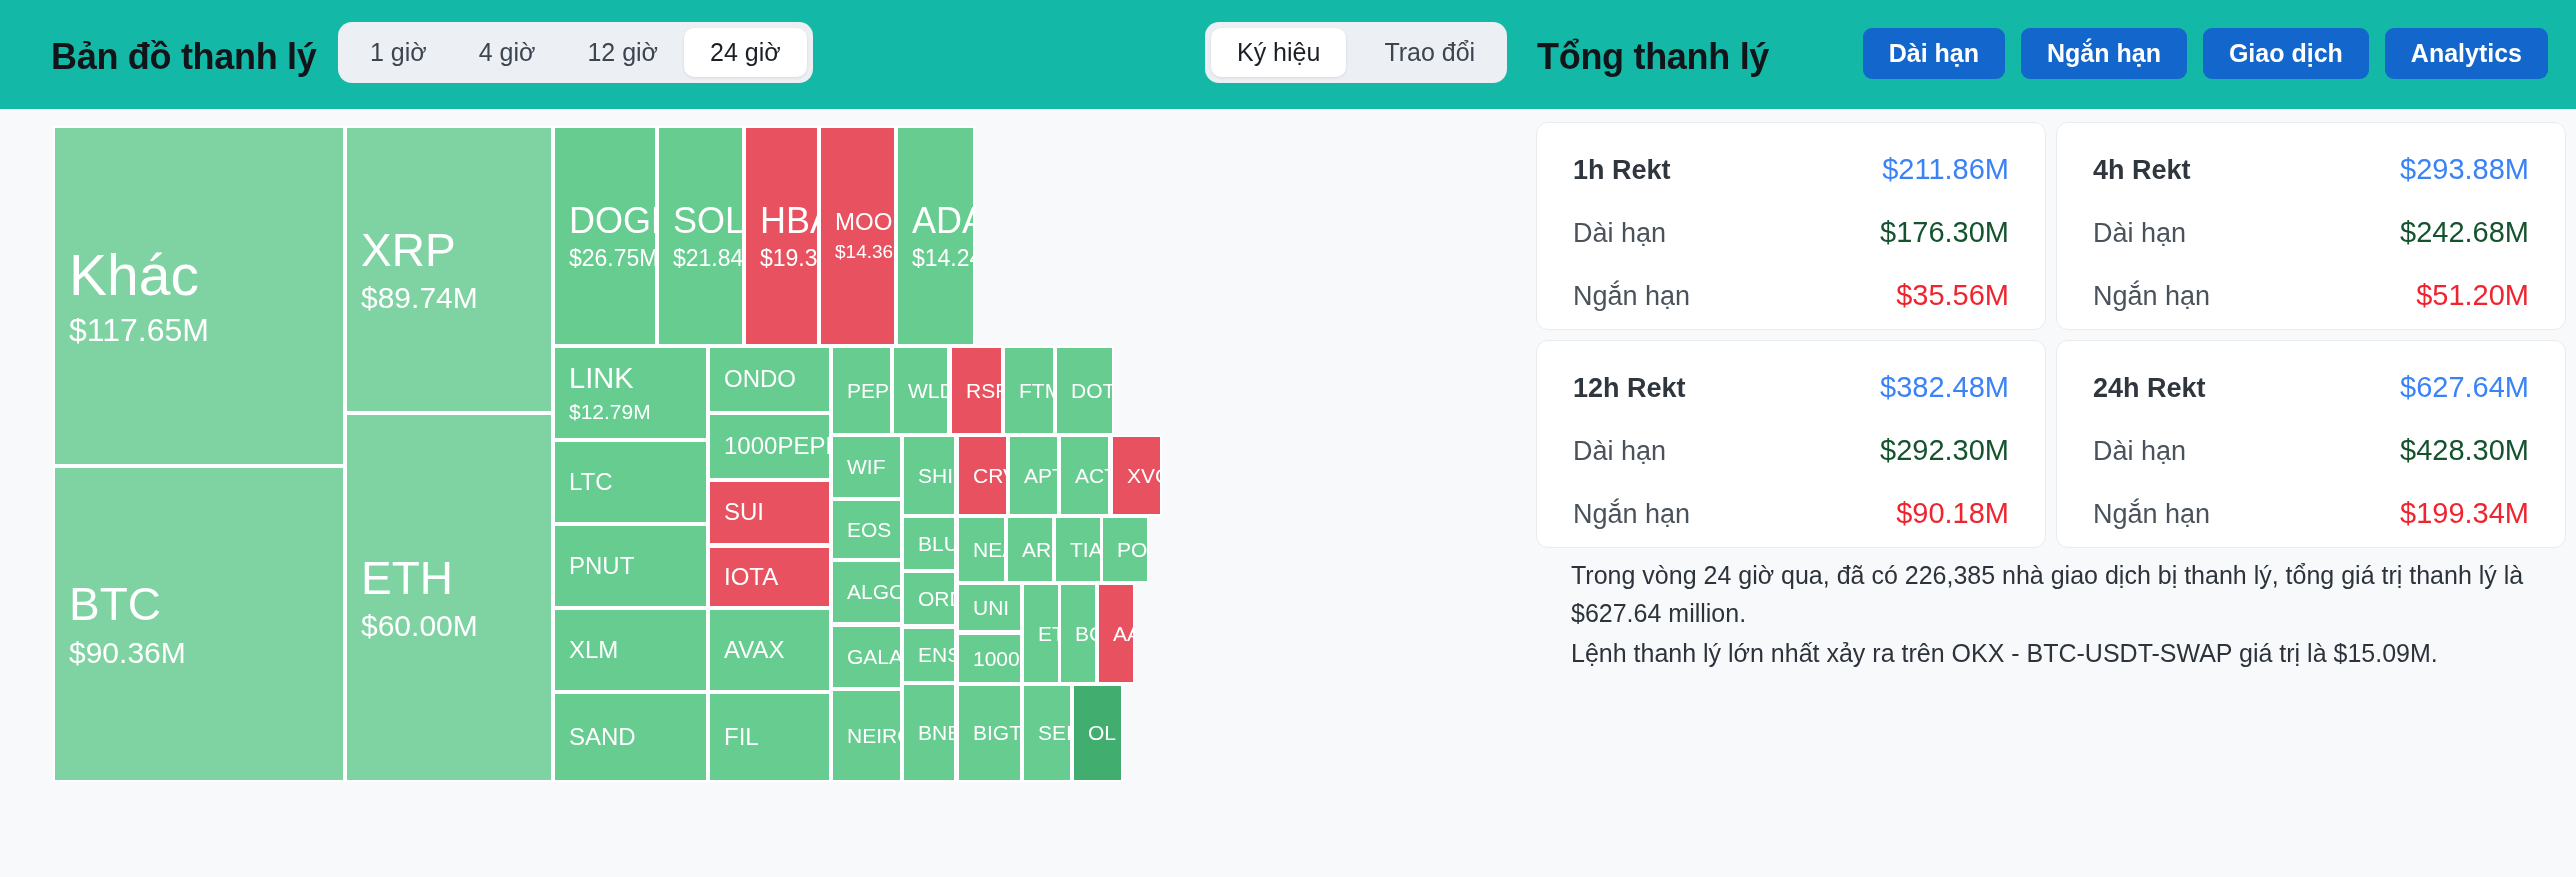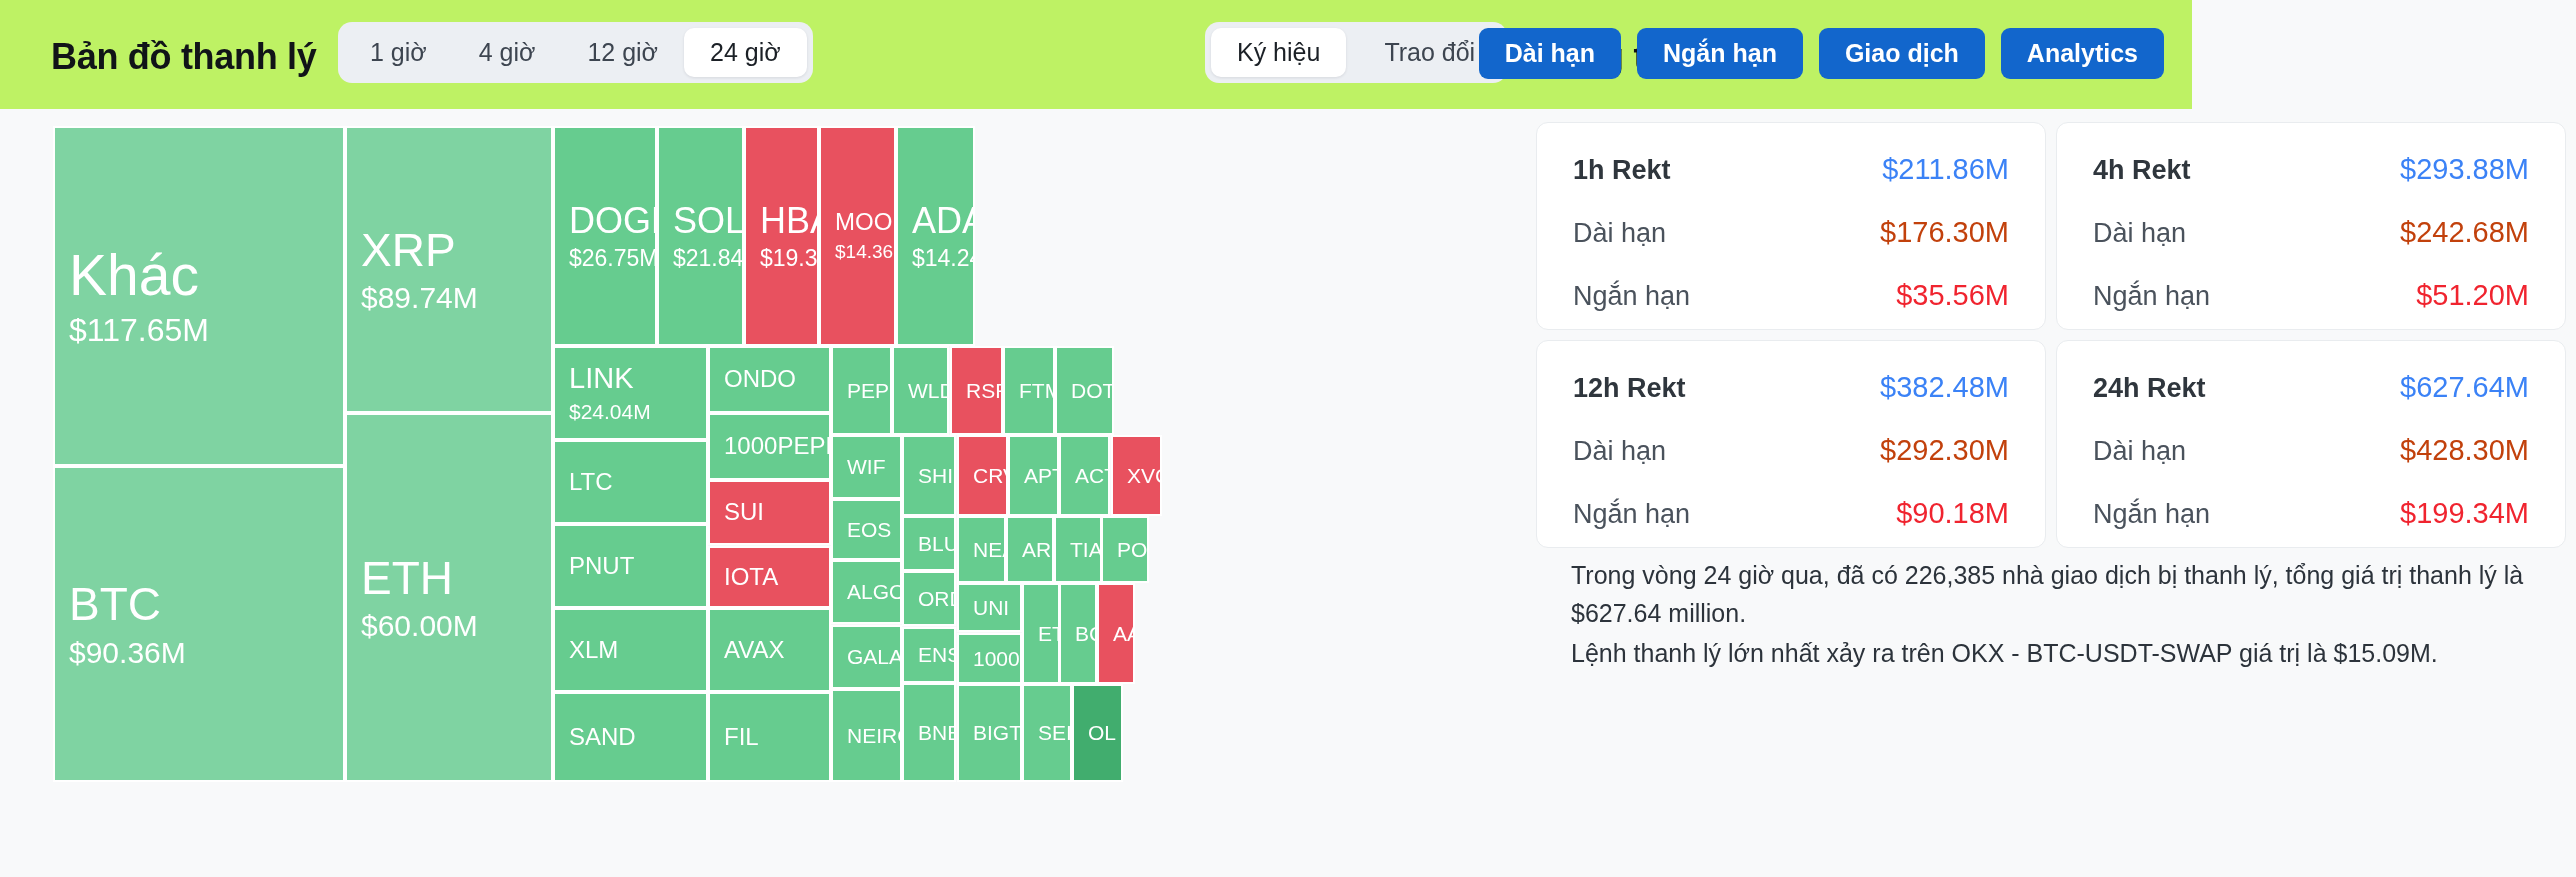--- a/index.html
+++ b/index.html
@@ -6,22 +6,22 @@
   html, body {
     width: 2576px; height: 878px;
     background: #f8f9fa;
     font-family: "Liberation Sans", sans-serif;
     overflow: hidden;
   }
   .page { position: relative; width: 2576px; height: 878px; background:#f8f9fa; }
 
   
   .header {
-    position: absolute; left: 0; top: 0; width: 2192px; height: 109px;
-    background: #bef264;
+    position: absolute; left: 0; top: 0; width: 2576px; height: 109px;
+    background: #14b8a6;
   }
   .hdr-title {
     position: absolute; left: 51px; top: 36px;
     font-size: 36px; font-weight: 700; color: #111418; letter-spacing: -0.3px;
     white-space: nowrap;
   }
   .pillgroup {
     position: absolute; display: flex; align-items: center;
     background: #eceff3; border-radius: 14px; padding: 6px;
     height: 61px;
@@ -93,21 +93,21 @@
            display: grid; grid-template-columns: 510px 510px; gap: 10px 10px; }
   .card {
     background: #ffffff; border: 1px solid #e9ecef; border-radius: 12px;
     height: 208px; padding: 30px 36px 0 36px;
   }
   .crow { display: flex; justify-content: space-between; align-items: baseline; text-align: right; }
   .crow + .crow { margin-top: 30px; }
   .c-label { font-size: 27px; color: #4a525c; }
   .crow.head .c-label { font-weight: 700; color: #2f363d; font-size: 27px; }
   .c-val { font-size: 29px; color: #3b82f6; font-weight: 400; }
-  .c-val.green { color: #c2410c; }
+  .c-val.green { color: #14532d; }
   .c-val.red { color: #f0242f; }
 
   .summary {
     position: absolute; left: 49px; top: 447px; width: 980px;
     font-size: 25px; line-height: 1.52; color: #2c333b;
   }
   .summary p + p { margin-top: 2px; }
 </style>
 </head>
 <body>
@@ -175,21 +175,21 @@
       <div class="nm">MOODENG</div>
       <div class="vl">$14.36M</div>
     </div>
     <div class="tile sz-l" style="left:843px;top:0;width:79px;height:220px;">
       <div class="nm">ADA</div>
       <div class="vl">$14.24M</div>
     </div>
 
     <div class="tile sz-m" style="left:500px;top:220px;width:155px;height:94px;">
       <div class="nm">LINK</div>
-      <div class="vl">$24.04M</div>
+      <div class="vl">$12.79M</div>
     </div>
     <div class="tile sz-s" style="left:500px;top:314px;width:155px;height:84px;">
       <div class="nm">LTC</div>
     </div>
     <div class="tile sz-s" style="left:500px;top:398px;width:155px;height:84px;">
       <div class="nm">PNUT</div>
     </div>
     <div class="tile sz-s" style="left:500px;top:482px;width:155px;height:84px;">
       <div class="nm">XLM</div>
     </div>

